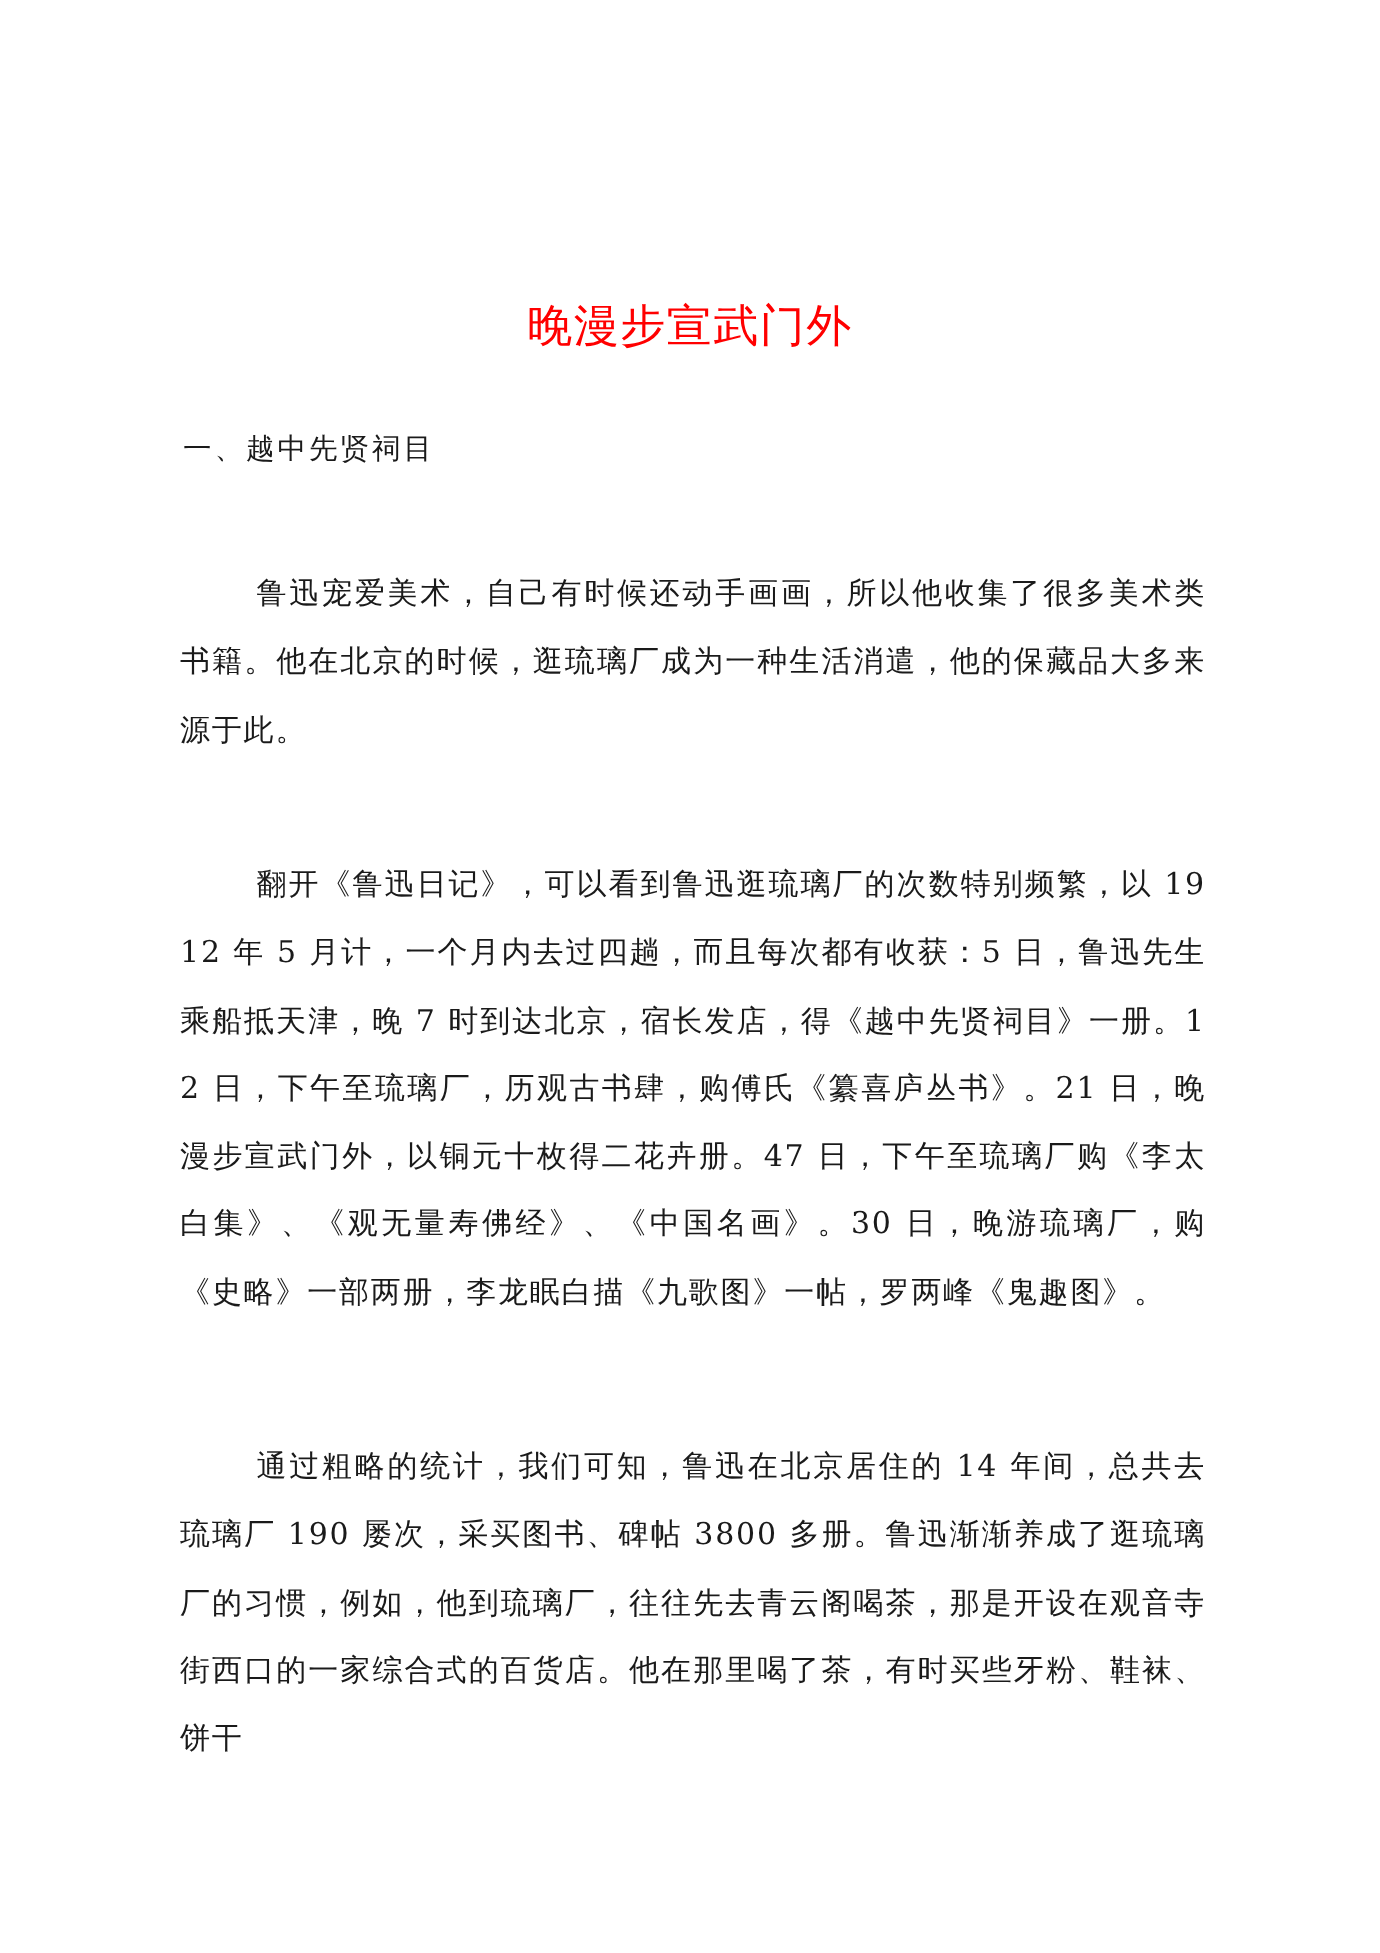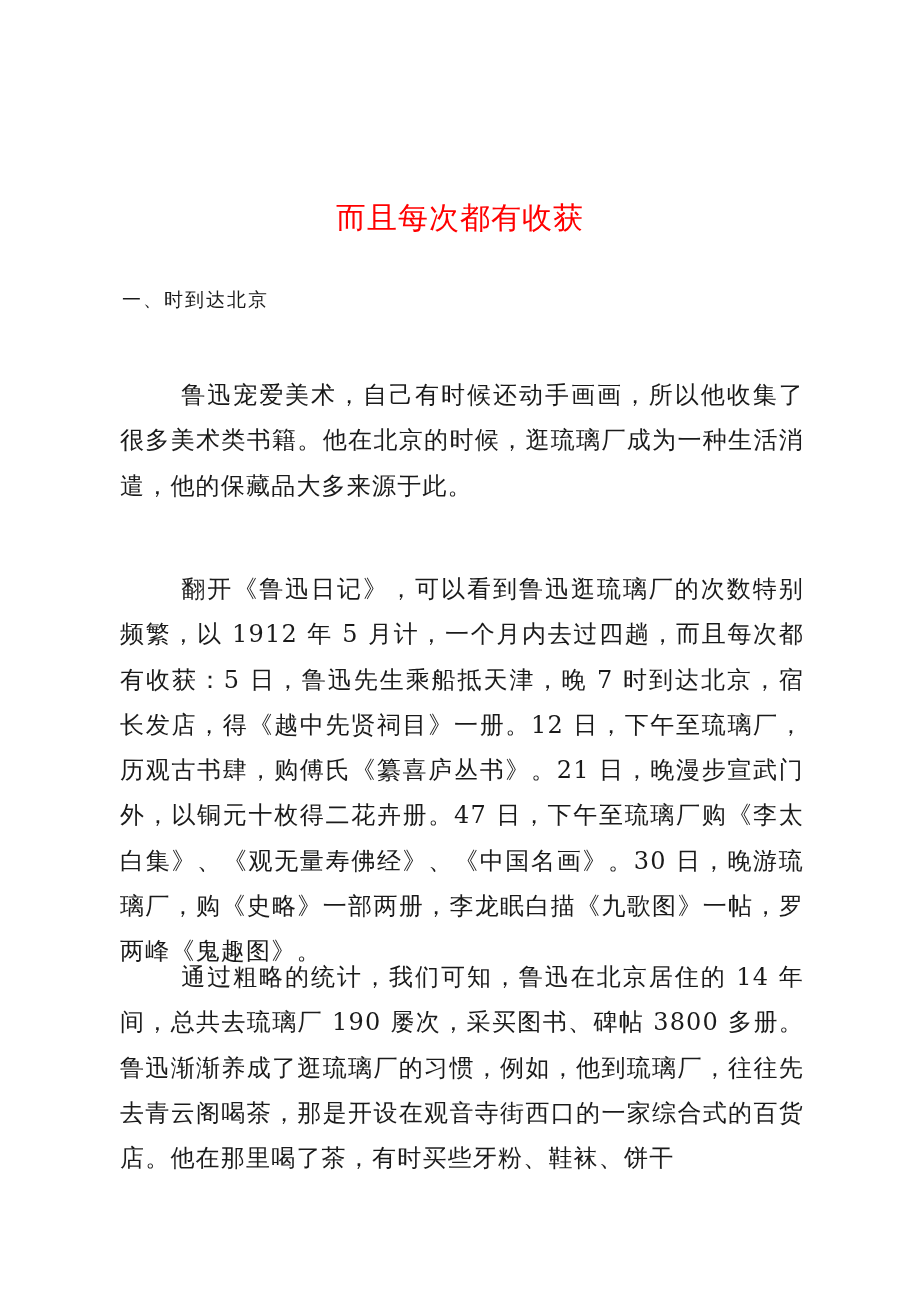--- a/index.html
+++ b/index.html
@@ -43,38 +43,38 @@
       line-height: 26px;
       margin: 0;
       letter-spacing: 2px;
       font-weight: normal;
     }
     .para {
       position: absolute;
       left: 120px;
       width: 684px;
       margin: 0;
-      font-size: 24px;
+      font-size: 20px;
       line-height: 45.3px;
       text-indent: 2.55em;
       text-align: justify;
       letter-spacing: 1.2px;
       white-space: normal;
       word-break: break-all;
     }
     .para1 { top: 373px; }
     .para2 { top: 567px; }
     .para3 { top: 955px; }
   </style>
 </head>
 <body>
 
 <div class="page">
-  <h1 class="title">而且每次都有收获</h1>
+  <h1 class="title">晚漫步宣武门外</h1>
 
-  <h2 class="section-heading">一、时到达北京</h2>
+  <h2 class="section-heading">一、越中先贤祠目</h2>
 
   <p class="para para1">鲁迅宠爱美术，自己有时候还动手画画，所以他收集了很多美术类书籍。他在北京的时候，逛琉璃厂成为一种生活消遣，他的保藏品大多来源于此。</p>
 
   <p class="para para2">翻开《鲁迅日记》，可以看到鲁迅逛琉璃厂的次数特别频繁，以 1912 年 5 月计，一个月内去过四趟，而且每次都有收获：5 日，鲁迅先生乘船抵天津，晚 7 时到达北京，宿长发店，得《越中先贤祠目》一册。12 日，下午至琉璃厂，历观古书肆，购傅氏《纂喜庐丛书》。21 日，晚漫步宣武门外，以铜元十枚得二花卉册。47 日，下午至琉璃厂购《李太白集》、《观无量寿佛经》、《中国名画》。30 日，晚游琉璃厂，购《史略》一部两册，李龙眠白描《九歌图》一帖，罗两峰《鬼趣图》。</p>
 
   <p class="para para3">通过粗略的统计，我们可知，鲁迅在北京居住的 14 年间，总共去琉璃厂 190 屡次，采买图书、碑帖 3800 多册。鲁迅渐渐养成了逛琉璃厂的习惯，例如，他到琉璃厂，往往先去青云阁喝茶，那是开设在观音寺街西口的一家综合式的百货店。他在那里喝了茶，有时买些牙粉、鞋袜、饼干</p>
 </div>
 
 </body></html>

